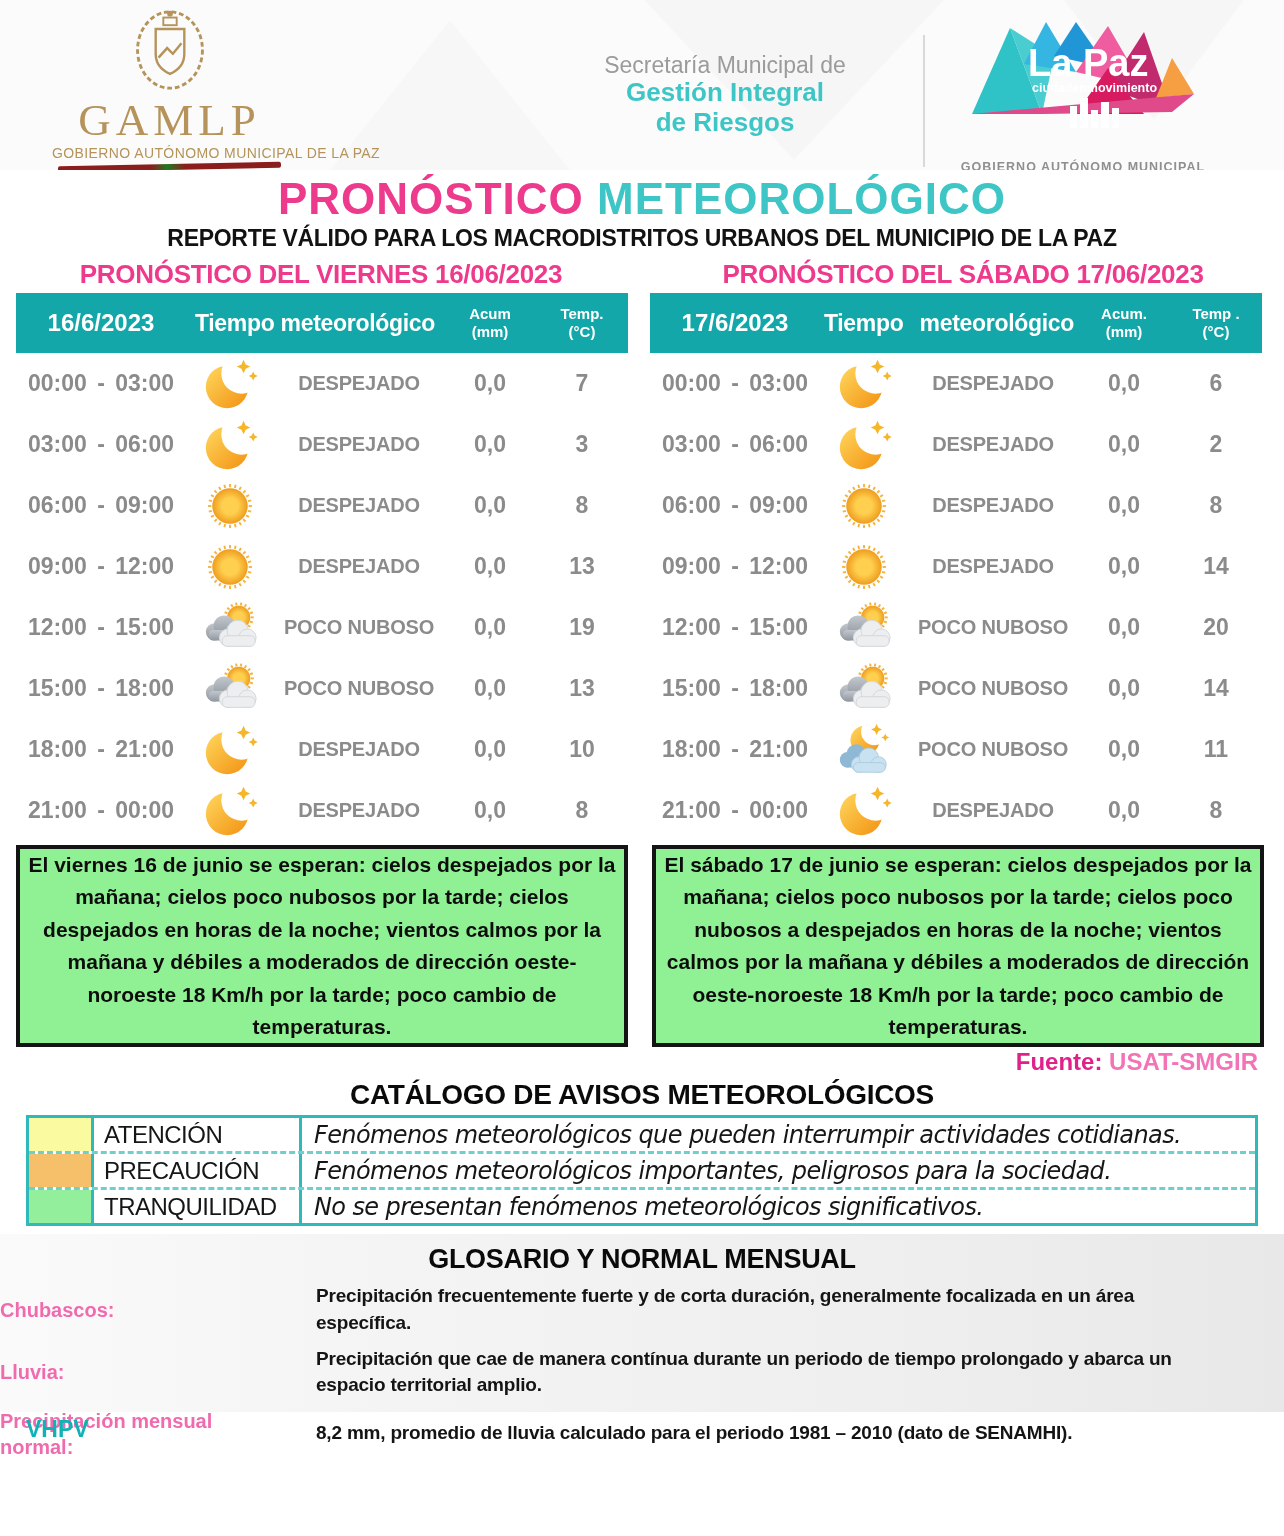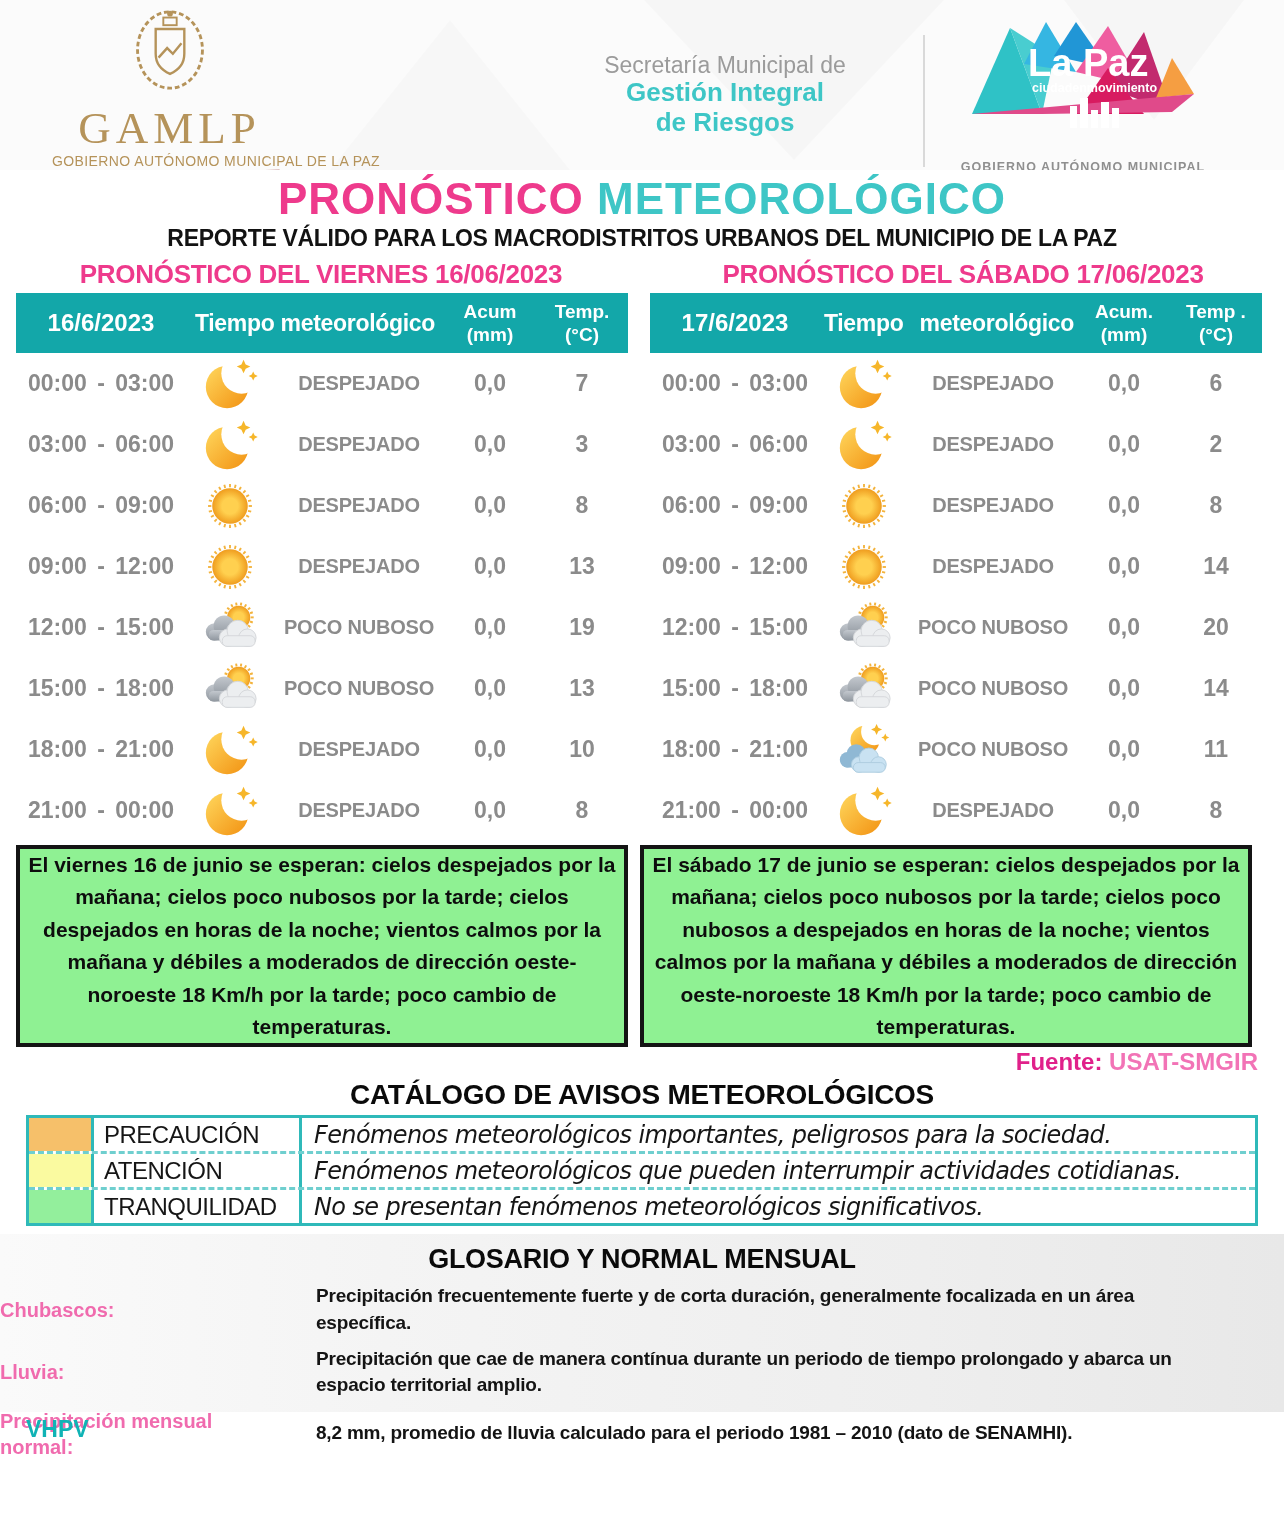--- a/index.html
+++ b/index.html
@@ -7,21 +7,21 @@
   .page{position:relative;width:1284px;height:1536px;}
 
   
   .header{position:relative;height:170px;background:#fbfbfb;overflow:hidden;}
   .tri{position:absolute;width:0;height:0;}
   .tri1{right:340px;top:0;border-left:150px solid transparent;border-right:150px solid transparent;border-top:160px solid rgba(0,0,0,0.02);}
   .tri2{left:330px;top:20px;border-left:120px solid transparent;border-right:120px solid transparent;border-bottom:150px solid rgba(0,0,0,0.015);}
   .tri3{right:40px;top:0;border-left:90px solid transparent;border-right:90px solid transparent;border-top:120px solid rgba(0,0,0,0.018);}
 
   .gamlp{position:absolute;left:52px;top:8px;width:235px;text-align:center;}
-  .gamlp-acronym{font-family:"Liberation Serif",serif;font-size:45px;letter-spacing:5px;color:var(--gold);line-height:1;margin-top:10px;}
+  .gamlp-acronym{font-family:"Liberation Serif",serif;font-size:45px;letter-spacing:5px;color:var(--gold);line-height:1;margin-top:2px;}
   .gamlp-caption{font-size:14px;letter-spacing:.4px;color:var(--gold);margin-top:2px;white-space:nowrap;}
   .gamlp-ribbon{height:6px;margin:3px 6px 0;background:linear-gradient(90deg,#8c1d1d 0%,#8c1d1d 42%,#1f7a1f 49%,#8c1d1d 57%,#8c1d1d 100%);border-radius:2px;transform:rotate(-1.2deg);}
 
   .secretaria{position:absolute;left:585px;top:52px;width:280px;text-align:center;line-height:1.15;}
   .secretaria .l1{color:#9b9b9b;font-size:23px;}
   .secretaria .l2,.secretaria .l3{color:var(--accent-teal);font-size:26px;font-weight:800;}
 
   .hdr-divider{position:absolute;left:923px;top:35px;width:2px;height:132px;background:#d9d9d9;}
 
   .lapaz{position:absolute;left:958px;top:14px;width:256px;height:128px;}
@@ -35,29 +35,29 @@
   .sect-headers{display:flex;margin:7px 0 2px;}
   .sect-headers .sh{width:50%;text-align:center;font-size:26px;font-weight:800;color:var(--accent-pink);letter-spacing:-.3px;}
 
   
   .tables{display:flex;gap:22px;padding:0 14px 0 16px;margin-top:3px;}
   .forecast-col{width:612px;}
   .f-header{background:var(--header-teal);color:#fff;height:60px;display:flex;align-items:center;font-weight:800;}
   .h-date{width:170px;text-align:center;font-size:24px;}
   .h-weather{width:258px;text-align:center;font-size:23px;letter-spacing:-.3px;}
   .forecast-col[data-forecast="1"] .h-weather{word-spacing:10px;}
-  .h-acum,.h-temp{width:92px;text-align:center;font-size:19px;line-height:1.25;}
+  .h-acum,.h-temp{width:92px;text-align:center;font-size:15px;line-height:1.25;}
   .f-row{height:61px;display:flex;align-items:center;color:var(--row-text);font-weight:700;}
   .c-time{width:170px;display:flex;justify-content:space-between;padding:0 12px;box-sizing:border-box;font-size:23px;}
   .c-icon{width:88px;text-align:center;line-height:0;}
   .c-cond{width:170px;text-align:center;font-size:20px;letter-spacing:-.2px;}
   .c-acum,.c-temp{width:92px;text-align:center;font-size:23px;}
 
   
-  .summaries{display:flex;gap:12px;padding:0 8px 0 16px;margin-top:4px;}
+  .summaries{display:flex;gap:24px;padding:0 8px 0 16px;margin-top:4px;}
   .summary-box{width:612px;height:202px;box-sizing:border-box;border:4px solid #141414;background:var(--summary-green);display:flex;align-items:center;justify-content:center;text-align:center;font-size:21px;font-weight:800;color:#0d0d0d;line-height:1.55;padding:10px 6px;}
 
   .fuente{height:28px;line-height:26px;text-align:right;padding-right:26px;font-size:24px;font-weight:800;margin-top:2px;}
   .fuente .fl{color:var(--fuente-pink);}
   .fuente .fv{color:var(--fuente-light);}
 
   
   .catalog-title{margin:2px 12px 0;text-align:center;font-size:28px;font-weight:800;color:#0a0a0a;line-height:32px;letter-spacing:-.3px;}
   .catalog-table{margin:4px 26px 0;border:3px solid var(--catalog-border);}
   .cat-row{display:flex;align-items:stretch;height:33px;}
@@ -795,28 +795,28 @@
   </div>
 
   <div class="fuente">
     <span class="fl">Fuente:</span>
     <span class="fv">USAT-SMGIR</span>
   </div>
 
   <div class="catalog-title">CATÁLOGO DE AVISOS METEOROLÓGICOS</div>
   <div class="catalog-table" id="catalog-rows">
       <div class="cat-row">
+        <div class="cat-swatch" style="background: rgb(250, 250, 160);"></div>
+        <div class="cat-level">ATENCIÓN</div>
+        <div class="cat-desc">Fenómenos meteorológicos que pueden interrumpir actividades cotidianas.</div>
+      </div>
+      <div class="cat-row">
         <div class="cat-swatch" style="background: rgb(246, 192, 106);"></div>
         <div class="cat-level">PRECAUCIÓN</div>
         <div class="cat-desc">Fenómenos meteorológicos importantes, peligrosos para la sociedad.</div>
-      </div>
-      <div class="cat-row">
-        <div class="cat-swatch" style="background: rgb(250, 250, 160);"></div>
-        <div class="cat-level">ATENCIÓN</div>
-        <div class="cat-desc">Fenómenos meteorológicos que pueden interrumpir actividades cotidianas.</div>
       </div>
       <div class="cat-row">
         <div class="cat-swatch" style="background: rgb(147, 239, 156);"></div>
         <div class="cat-level">TRANQUILIDAD</div>
         <div class="cat-desc">No se presentan fenómenos meteorológicos significativos.</div>
       </div>
     </div>
 
   <div class="glossary">
     <div class="g-title">GLOSARIO Y NORMAL MENSUAL</div>

